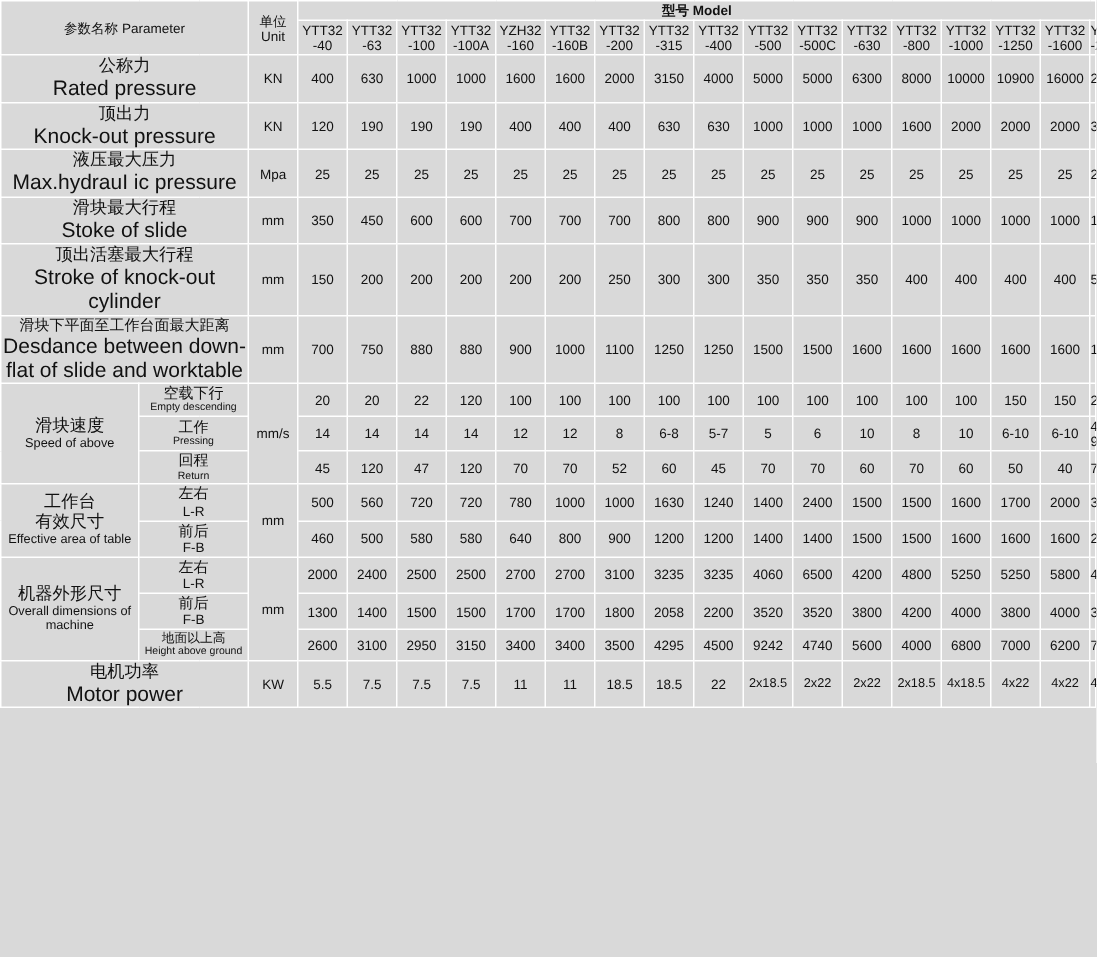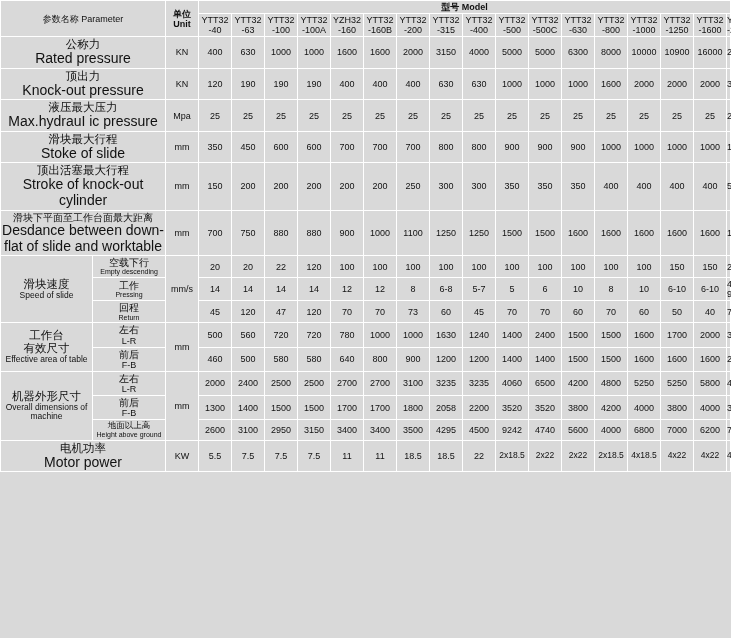--- a/index.html
+++ b/index.html
@@ -24,21 +24,21 @@
     padding:1px 0;
     background:#d9d9d9;
   }
   .modelhdr{
     background:#9e9e9e;color:#111;font-size:10px;font-weight:bold;
   }
   .paramhdr{
     background:#9e9e9e;color:#111;font-size:11px;
   }
   .unithdr{
-    background:#9e9e9e;color:#111;font-size:10px;font-weight:bold;
+    background:#9e9e9e;color:#111;font-size:10px;
   }
   .colhdr{
     background:#b3b3b3;color:#111;font-size:9px;line-height:1.1;
   }
   .rowlabel{
     font-size:11px;line-height:1.2;
     padding:2px 3px;
   }
   .rowlabel .cn{display:block;font-size:11.5px;}
   .rowlabel .en{display:block;font-size:14px;}
@@ -260,21 +260,21 @@
     <td class="val">1600</td>
     <td class="val">1600</td>
     <td class="val">1600</td>
     <td class="val">1600</td>
     <td class="val">1800</td>
   </tr>
 
   <tr>
     <td class="grouplabel" rowspan="3">
       <span class="cn">滑块速度</span>
-      <span class="en">Speed of slide</span>
+      <span class="en">Speed of above</span>
     </td>
     <td class="sublabel" colspan="2">
       <span class="cn">空载下行</span>
       <span class="en">Empty descending</span>
     </td>
     <td class="unitcell" rowspan="3">mm/s</td>
     <td class="val">20</td>
     <td class="val">20</td>
     <td class="val">22</td>
     <td class="val">120</td>
@@ -319,21 +319,21 @@
     <td class="sublabel" colspan="2">
       <span class="cn">回程</span>
       <span class="en">Return</span>
     </td>
     <td class="val">45</td>
     <td class="val">120</td>
     <td class="val">47</td>
     <td class="val">120</td>
     <td class="val">70</td>
     <td class="val">70</td>
-    <td class="val">73</td>
+    <td class="val">52</td>
     <td class="val">60</td>
     <td class="val">45</td>
     <td class="val">70</td>
     <td class="val">70</td>
     <td class="val">60</td>
     <td class="val">70</td>
     <td class="val">60</td>
     <td class="val">50</td>
     <td class="val">40</td>
     <td class="val">70</td>

